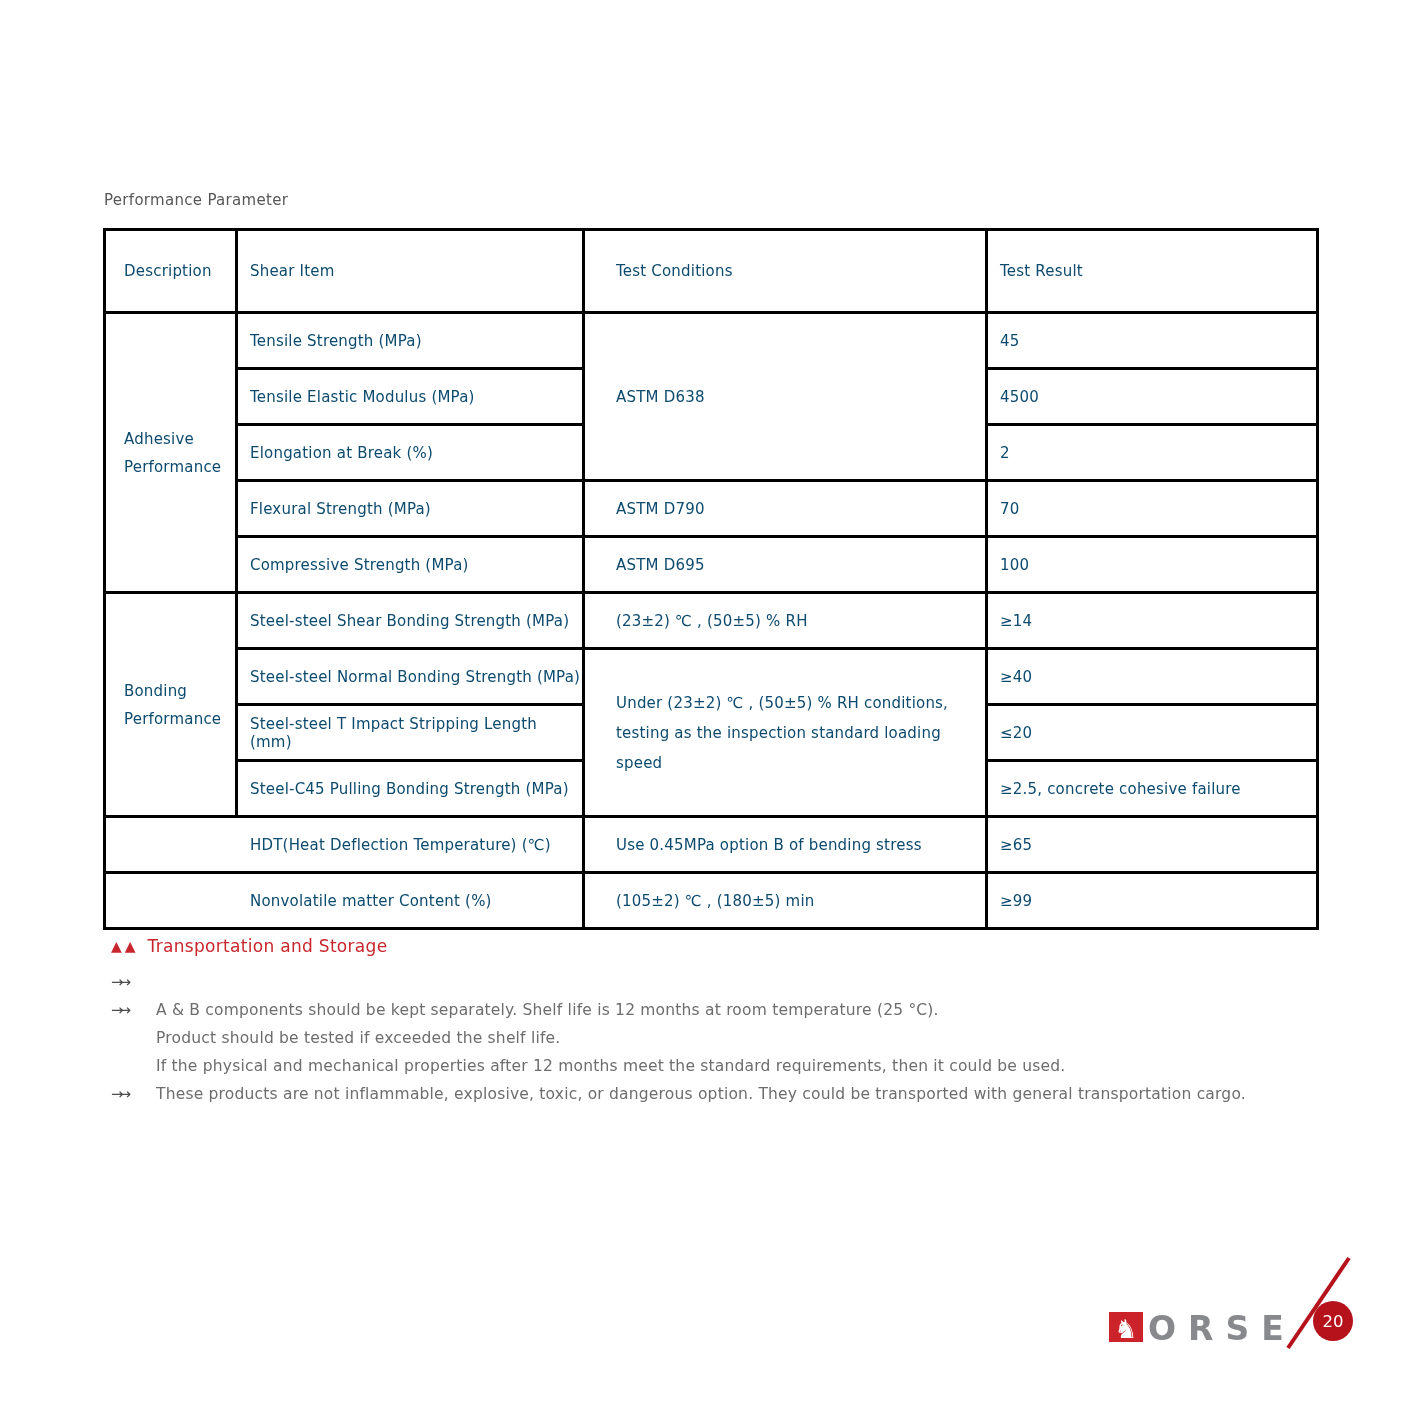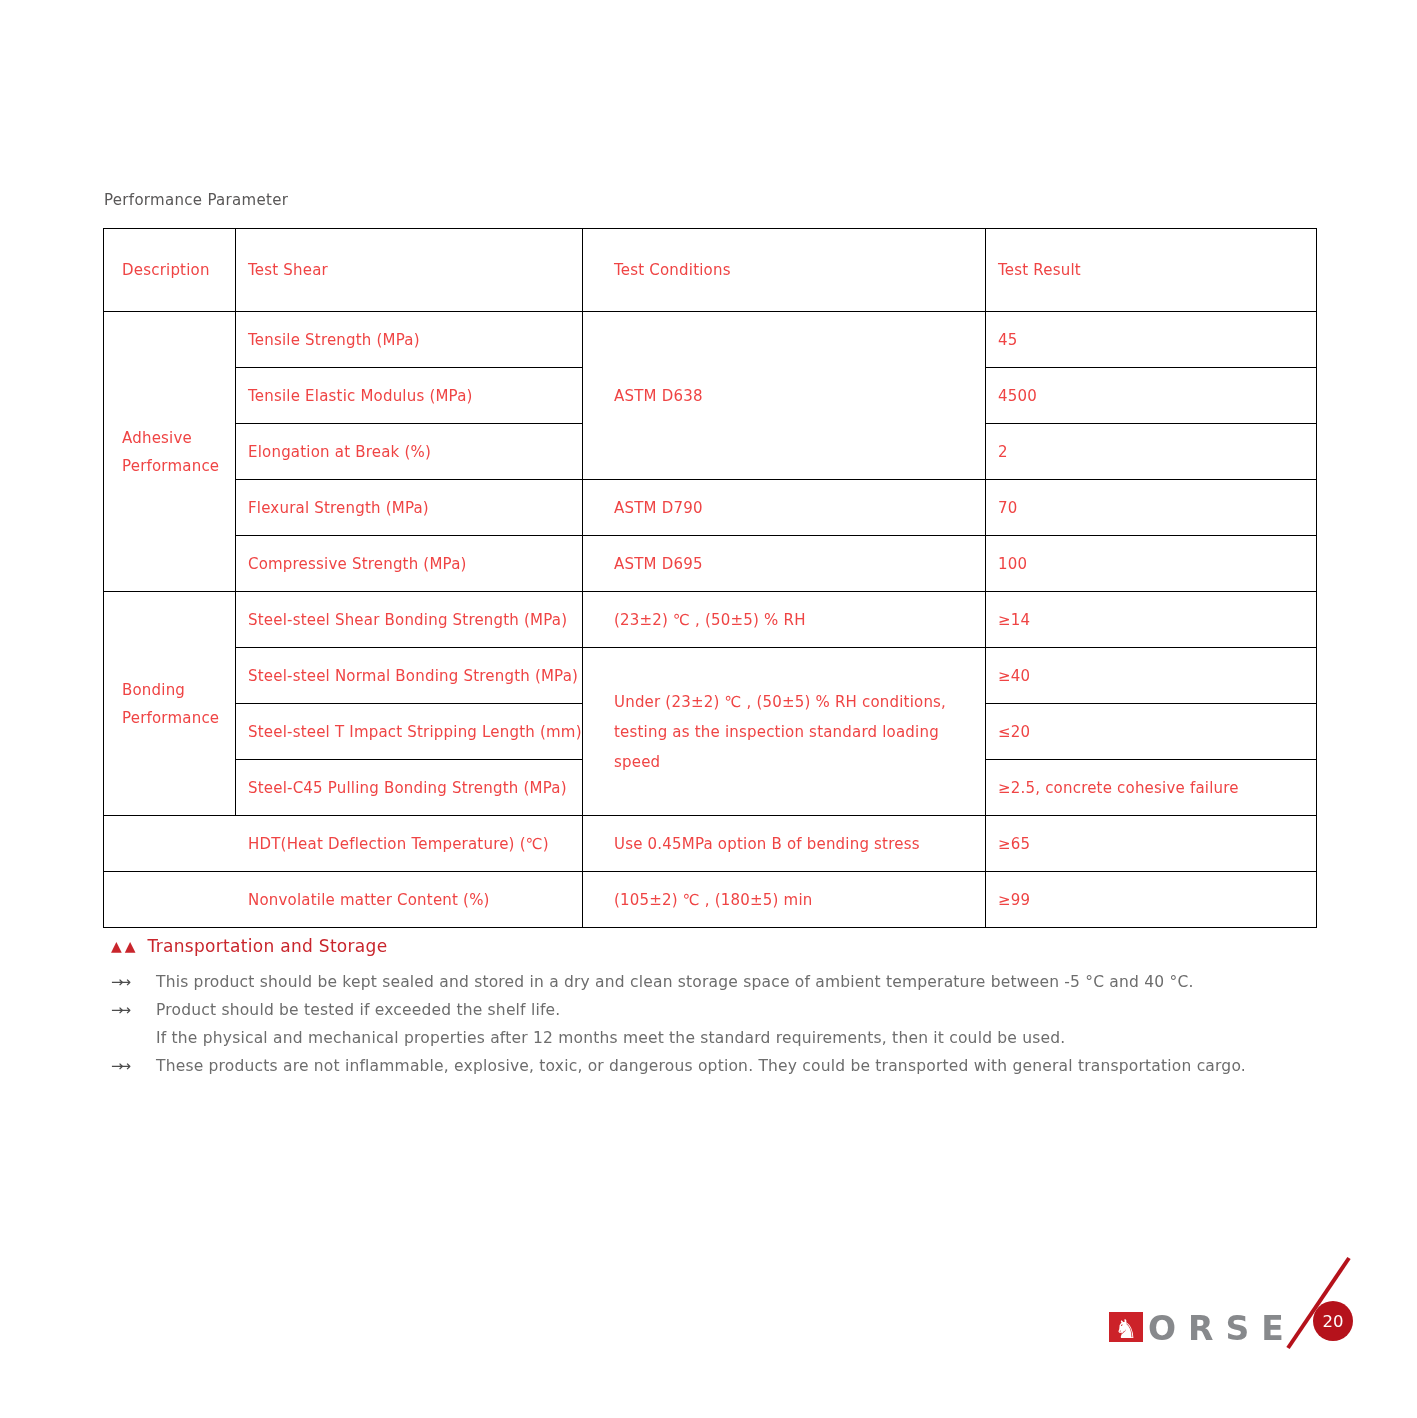--- a/index.html
+++ b/index.html
@@ -13,23 +13,23 @@
   }
   .page-title {
     position: absolute; left: 104px; top: 191px;
     font-size: 15px; color: #595757; letter-spacing: 0.3px; text-align: center;
   }
   table.params {
     position: absolute; left: 103px; top: 228px;
     width: 1213px; border-collapse: collapse; table-layout: fixed;
   }
   table.params td, table.params th {
-    border: 1px solid #000000;
+    border: 3px solid #000000;
     font-size: 15px; font-weight: normal;
-    color: #ef4444; text-align: left; vertical-align: middle;
+    color: #0c4a6e; text-align: left; vertical-align: middle;
     letter-spacing: 0.2px;
   }
   tr.hdr > * { height: 83px; }
   tr.row > * { height: 56px; }
   .c-desc { padding-left: 18px; line-height: 28px; }
   .c-item { padding-left: 12px; }
   .c-cond { padding-left: 31px; }
   .c-res  { padding-left: 12px; }
   .c-merged { padding-left: 144px; }
   .cond-lines div { line-height: 30px; }
@@ -63,21 +63,21 @@
 <table class="params">
   <colgroup>
     <col style="width:132px">
       <col style="width:347px">
       <col style="width:403px">
       <col style="width:331px">
   </colgroup>
   <tbody>
       <tr class="hdr">
     <th class="c-desc">Description</th>
-    <th class="c-item">Test Shear</th>
+    <th class="c-item">Shear Item</th>
     <th class="c-cond">Test Conditions</th>
     <th class="c-res">Test Result</th>
   </tr>
   <tr class="row">
     <td class="c-desc" rowspan="5">Adhesive Performance</td>
     <td class="c-item">Tensile Strength (MPa)</td>
     <td class="c-cond" rowspan="3">ASTM D638</td>
     <td class="c-res">45</td>
   </tr>
   <tr class="row">
@@ -135,26 +135,26 @@
 
 <div class="storage">
   <div class="storage-heading">
     <span class="tri-marker">▲▲</span>
     <span>Transportation and Storage</span>
   </div>
 
   <div class="bullet">
     <span class="bullet-marker">→→</span>
     <div class="bullet-lines">
-      <div>This product should be kept sealed and stored in a dry and clean storage space of ambient temperature between -5 °C and 40 °C.</div>
     </div>
   </div>
   <div class="bullet">
     <span class="bullet-marker">→→</span>
     <div class="bullet-lines">
+      <div>A &amp; B components should be kept separately. Shelf life is 12 months at room temperature (25 °C).</div>
       <div>Product should be tested if exceeded the shelf life.</div>
       <div>If the physical and mechanical properties after 12 months meet the standard requirements, then it could be used.</div>
     </div>
   </div>
   <div class="bullet">
     <span class="bullet-marker">→→</span>
     <div class="bullet-lines">
       <div>These products are not inflammable, explosive, toxic, or dangerous option. They could be transported with general transportation cargo.</div>
     </div>
   </div>

